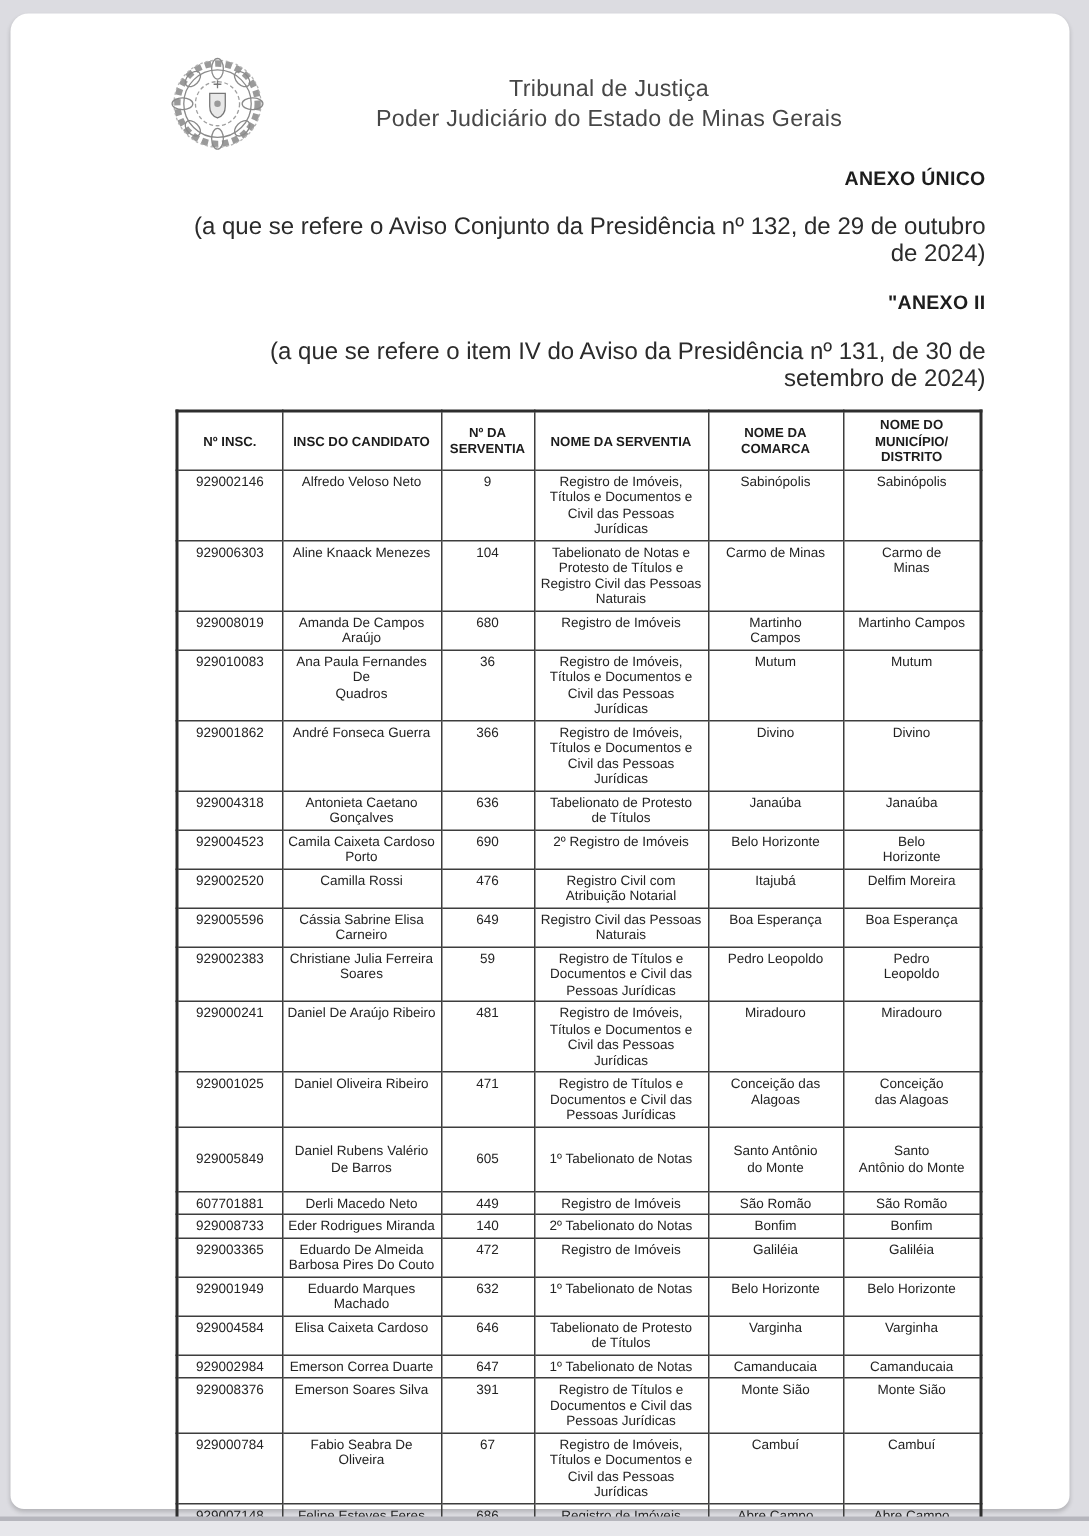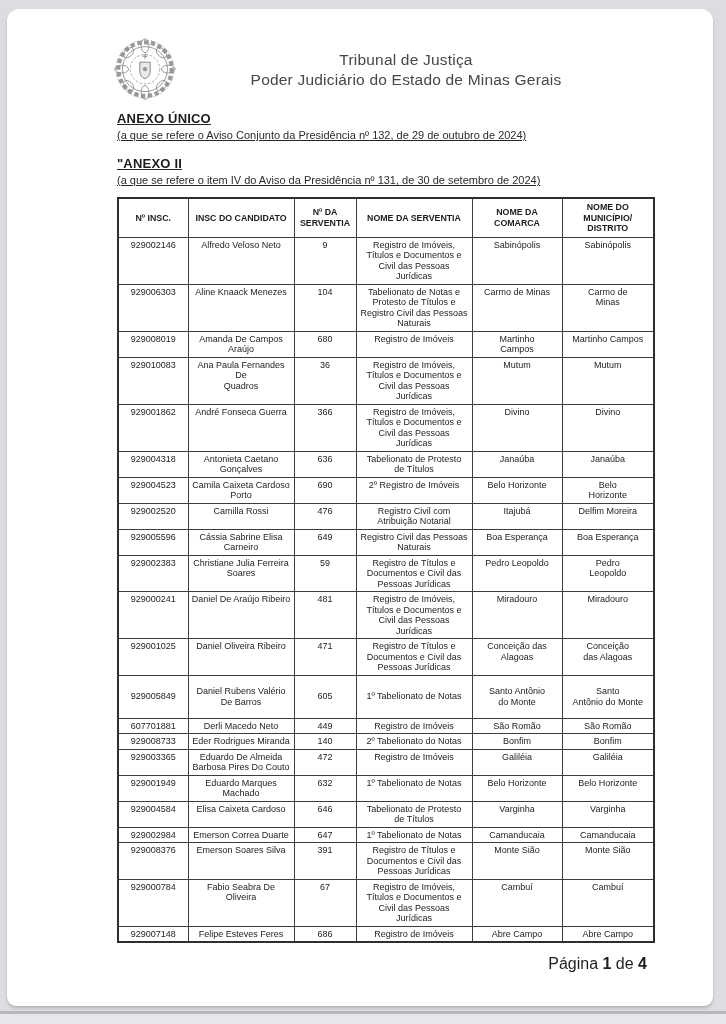--- a/index.html
+++ b/index.html
@@ -29,25 +29,25 @@
     color:#262626;
   }
   .org-header {
     display:flex; align-items:center; margin-left:-10px; height:66px;
   }
   .org-logo { flex:0 0 76px; height:64px; }
   .org-text {
     flex:1; text-align:center; padding-right:28px;
     font-size:15.5px; line-height:1.32; color:#474747; letter-spacing:0.2px;
   }
-  .anexo-block { text-align:left;text-decoration:underline; }
+  .anexo-block { text-align:right; }
   .anexo-block.first { margin-top:8px; }
   .anexo-block.second { margin-top:15px; }
   .anexo-title { font-size:13px; font-weight:bold; color:#1d1d1d; letter-spacing:0.2px; }
-  .anexo-subtitle { font-size:11px; margin-top:3px; color:#2b2b2b; }
+  .anexo-subtitle { font-size:16px; margin-top:17px; color:#2b2b2b; }
   .tbl-wrap { margin-top:11px; }
   table.candidates {
     border-collapse:collapse; width:536px; table-layout:fixed;
     border:2px solid #2e2e2e;
   }
   table.candidates th, table.candidates td {
     border:1px solid #3d3d3d;
     text-align:center;
     white-space:pre-line;
     overflow:hidden;

